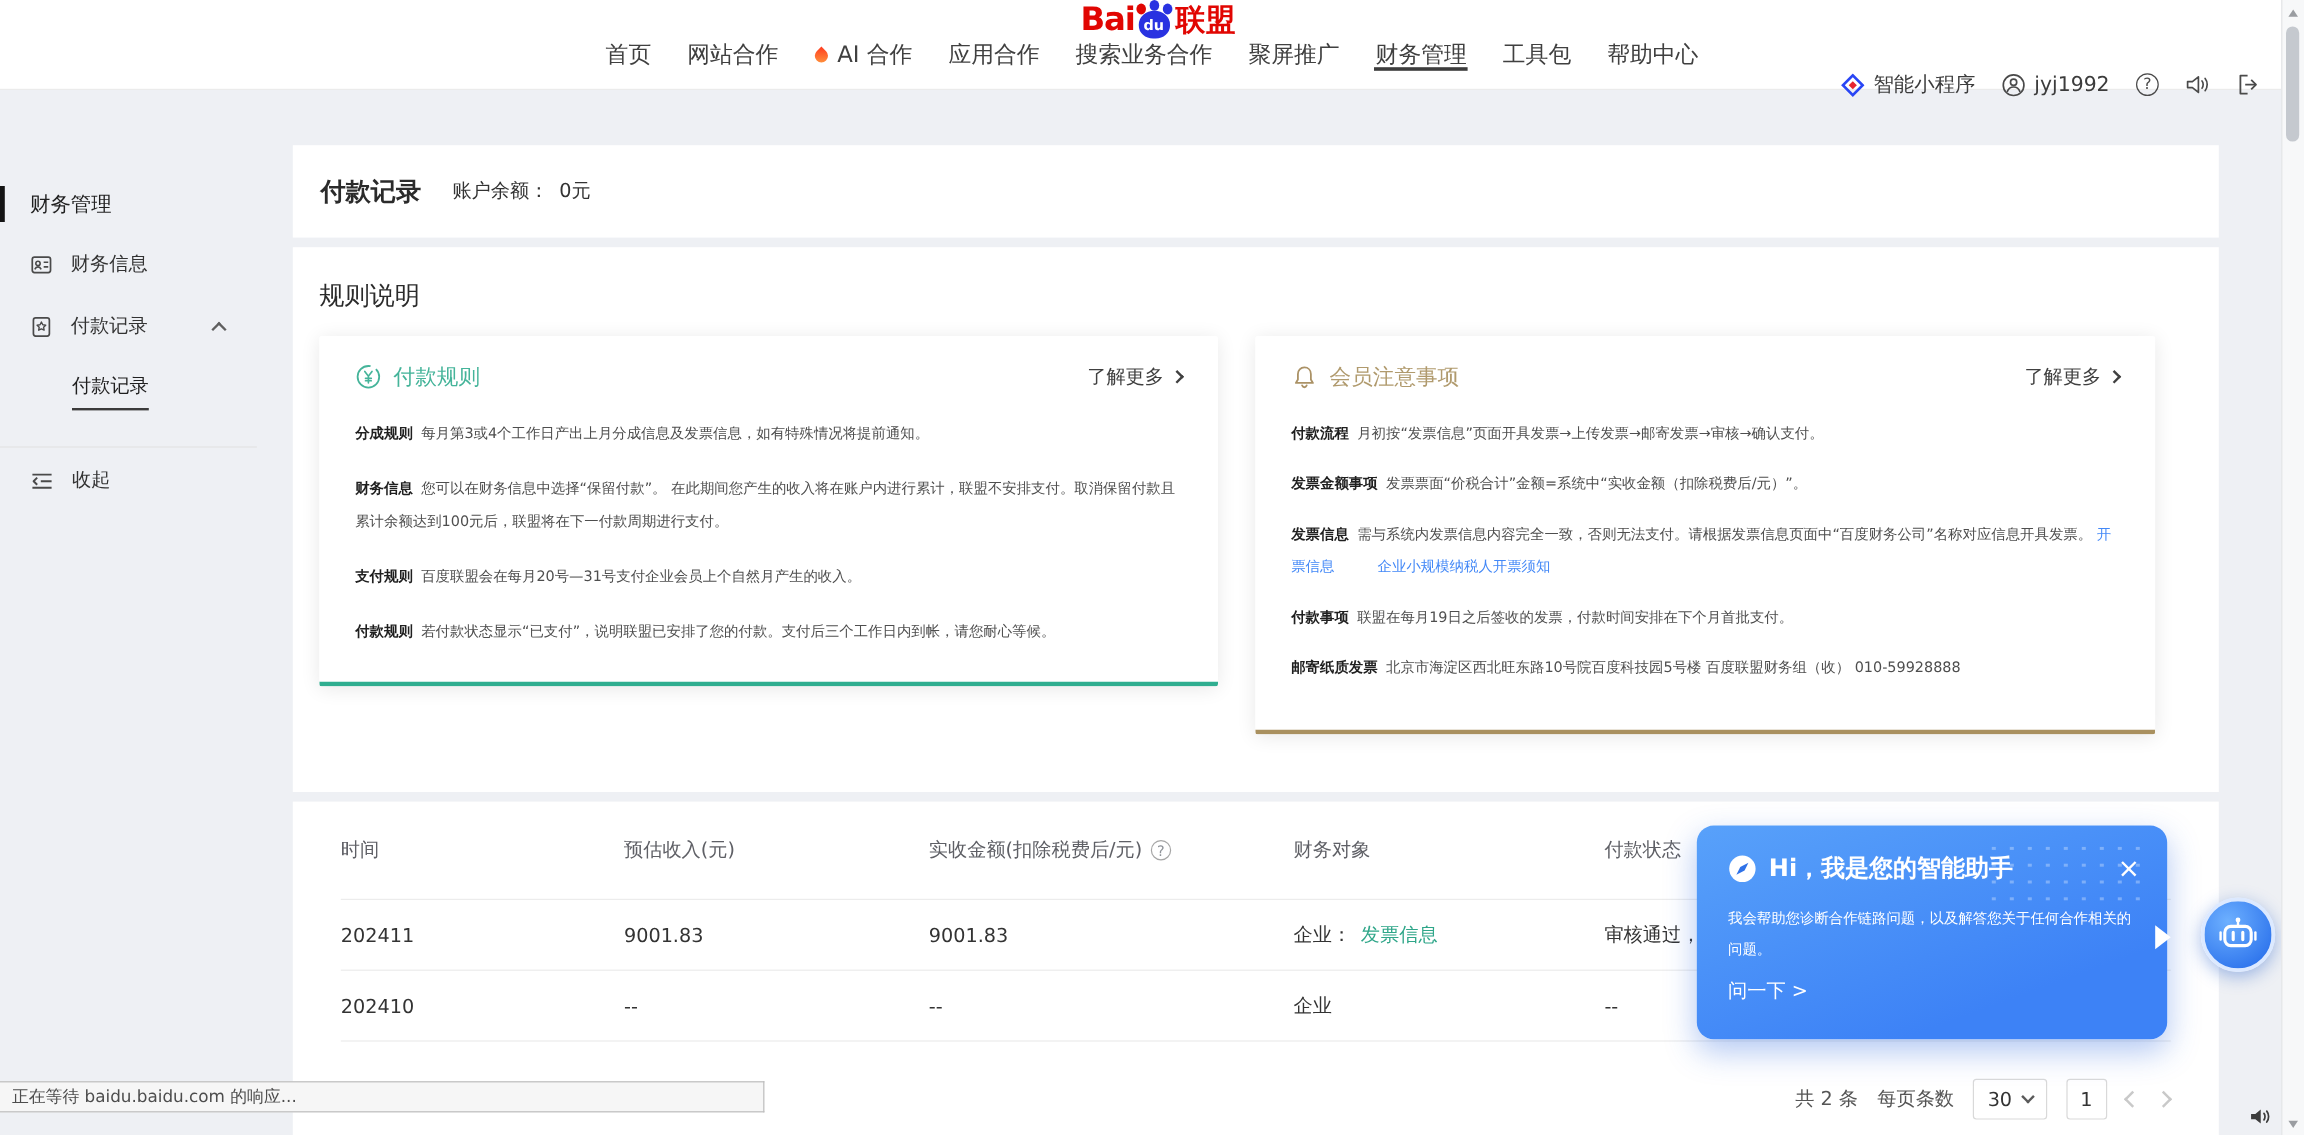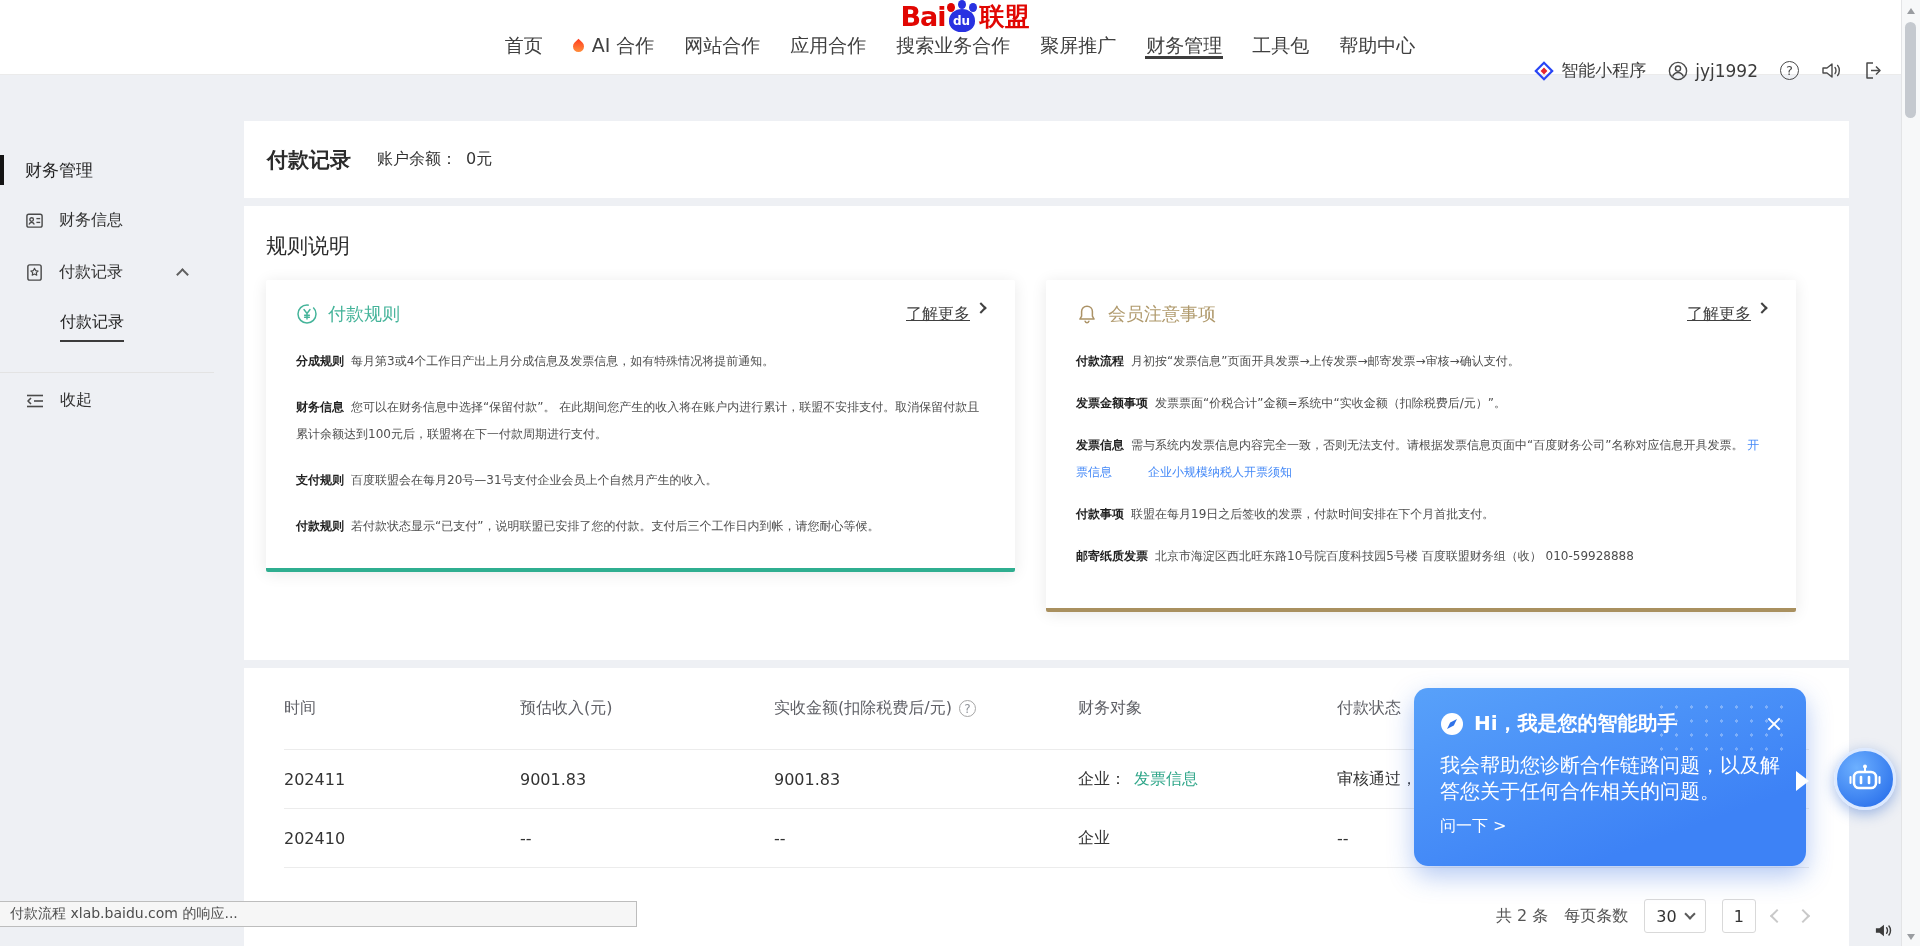--- a/index.html
+++ b/index.html
@@ -49,21 +49,21 @@
   .balance-val{margin-left:9px;font-size:16px;color:#333;}
   .card2{top:206px;height:454px;}
   .rules-title{position:absolute;left:22px;top:26px;font-size:21px;color:#2b2b2b;}
   .rule-card{position:absolute;background:#fff;box-shadow:0 2px 16px rgba(0,0,0,.09);border-radius:2px;}
   .rule-card.lft{left:22px;top:74px;width:749px;height:292px;border-bottom:4px solid #2fae90;}
   .rule-card.rgt{left:802px;top:74px;width:750px;height:332px;border-bottom:4px solid #a9905f;}
   .rule-head{display:flex;align-items:center;padding:22px 30px 0 30px;}
   .rule-title{font-size:18px;margin-left:10px;}
   .rule-title.teal{color:#45b49a;}
   .rule-title.gold{color:#b09a6d;}
-  .more{margin-left:auto;font-size:16px;color:#404040;display:flex;align-items:flex-start;cursor:pointer;text-decoration:underline;}
+  .more{margin-left:auto;font-size:16px;color:#404040;display:flex;align-items:center;cursor:pointer;}
   .chev-r{display:inline-block;width:8px;height:8px;border-top:2px solid #404040;border-right:2px solid #404040;transform:rotate(45deg);margin-left:7px;}
   .rule-body{padding:22px 30px 0 30px;font-size:12px;color:#4e4e4e;line-height:27px;}
   .rule-item{margin-bottom:15px;}
   .rule-card.lft .rule-item{margin-bottom:19px;}
   .rule-item b{color:#1f1f1f;margin-right:7px;}
   .tlink{color:#4388f7;margin-right:36px;cursor:pointer;}
   
   .card3{top:668px;height:302px;}
   .tbl{position:absolute;left:40px;right:40px;top:0;}
   .thead{display:flex;align-items:center;height:82px;border-bottom:1px solid #ececec;color:#5f6066;font-size:16px;}
@@ -85,21 +85,21 @@
   .pg-next{transform:rotate(135deg);}
   
   .assistant{position:absolute;left:1414px;top:688px;width:392px;height:178px;border-radius:14px;background:linear-gradient(160deg,#58a1fa 0%,#3d82f6 75%);box-shadow:0 10px 26px rgba(40,100,220,.35);color:#fff;z-index:10;}
   .assist-dots{position:absolute;right:16px;top:12px;width:136px;height:58px;background-image:radial-gradient(rgba(255,255,255,.3) 1.6px,transparent 1.7px);background-size:15px 14px;}
   .assist-head{display:flex;align-items:center;padding:22px 24px 0 26px;position:relative;}
   .assist-title{font-size:20px;font-weight:bold;margin-left:10px;}
   .x-icon{position:relative;width:16px;height:16px;margin-left:auto;cursor:pointer;}
   .x-icon::before,.x-icon::after{content:"";position:absolute;left:7px;top:0;width:2px;height:16px;background:#fff;}
   .x-icon::before{transform:rotate(45deg);}
   .x-icon::after{transform:rotate(-45deg);}
-  .assist-body{padding:15px 24px 0 26px;font-size:20px;line-height:26px;}
+  .assist-body{padding:15px 24px 0 26px;font-size:12px;line-height:26px;}
   .assist-cta{padding:12px 8px 0 26px;font-size:16px;cursor:pointer;}
   .assist-arrow{position:absolute;left:1796px;top:771px;width:0;height:0;border-top:10px solid transparent;border-bottom:10px solid transparent;border-left:13px solid #fff;z-index:11;}
   .robot{position:absolute;left:1834px;top:748px;width:62px;height:62px;border-radius:50%;background:radial-gradient(circle at 35% 30%,#6db0ff,#1f66e8);border:3px solid #dce9ff;box-shadow:0 4px 14px rgba(30,90,200,.4);display:flex;align-items:center;justify-content:center;z-index:12;cursor:pointer;}
   
   .statusbar{position:absolute;left:0;top:901px;width:637px;height:26px;background:#f6f6f6;border:1px solid #bdbdbd;border-left:none;display:flex;align-items:center;padding:0 12px 0 10px;font-size:14px;color:#4d4d4d;z-index:40;}
   
   .scrollbar{position:absolute;right:0;top:0;width:19px;height:946px;background:#f7f8f9;border-left:1px solid #e3e4e6;z-index:30;}
   .sb-up{position:absolute;left:5px;top:8px;width:0;height:0;border-left:4.5px solid transparent;border-right:4.5px solid transparent;border-bottom:6px solid #9a9da1;cursor:pointer;}
   .sb-down{position:absolute;left:5px;bottom:6px;width:0;height:0;border-left:4.5px solid transparent;border-right:4.5px solid transparent;border-top:6px solid #9a9da1;cursor:pointer;}
   .sb-thumb{position:absolute;left:3px;top:22px;width:11px;height:96px;background:#c5c9cf;border-radius:6px;cursor:pointer;}
@@ -118,25 +118,25 @@
       <span class="paw-pad"></span>
       <span class="paw-du">du</span>
     </span>
     <span class="logo-union">联盟</span>
   </div>
   <div class="nav">
     <div class="nav-item">
         <span>首页</span>
       </div>
     <div class="nav-item">
+        <span>网站合作</span>
+      </div>
+    <div class="nav-item">
         <span class="flame"></span>
         <span>AI 合作</span>
-      </div>
-    <div class="nav-item">
-        <span>网站合作</span>
       </div>
     <div class="nav-item">
         <span>应用合作</span>
       </div>
     <div class="nav-item">
         <span>搜索业务合作</span>
       </div>
     <div class="nav-item">
         <span>聚屏推广</span>
       </div>
@@ -336,21 +336,21 @@
       <line x1="14" y1="14" x2="14" y2="20" stroke="#fff" stroke-width="2.6" stroke-linecap="round"></line>
       <line x1="22" y1="14" x2="22" y2="20" stroke="#fff" stroke-width="2.6" stroke-linecap="round"></line>
       <line x1="18" y1="4.5" x2="18" y2="9" stroke="#fff" stroke-width="2"></line>
       <circle cx="18" cy="3.6" r="2" fill="#fff"></circle>
       <line x1="3.5" y1="14" x2="3.5" y2="20" stroke="#fff" stroke-width="2" stroke-linecap="round"></line>
       <line x1="32.5" y1="14" x2="32.5" y2="20" stroke="#fff" stroke-width="2" stroke-linecap="round"></line>
     </svg>
 </div>
 
 <div class="statusbar">
-  <span>付款流程 xlab.baidu.com 的响应...</span>
+  <span>正在等待 baidu.baidu.com 的响应...</span>
 </div>
 
 <div class="vol-bottom">
   <svg width="19" height="17" viewBox="0 0 21 19">
       <path d="M2 7v5h4l5 4V3L6 7z" fill="#3c3c3c"></path>
       <path d="M14 6.5c1.3 1.5 1.3 4.5 0 6" fill="none" stroke="#3c3c3c" stroke-width="1.6" stroke-linecap="round"></path>
       <path d="M16.6 4.4c2.3 2.8 2.3 7.4 0 10.2" fill="none" stroke="#3c3c3c" stroke-width="1.6" stroke-linecap="round"></path>
     </svg>
 </div>
 

